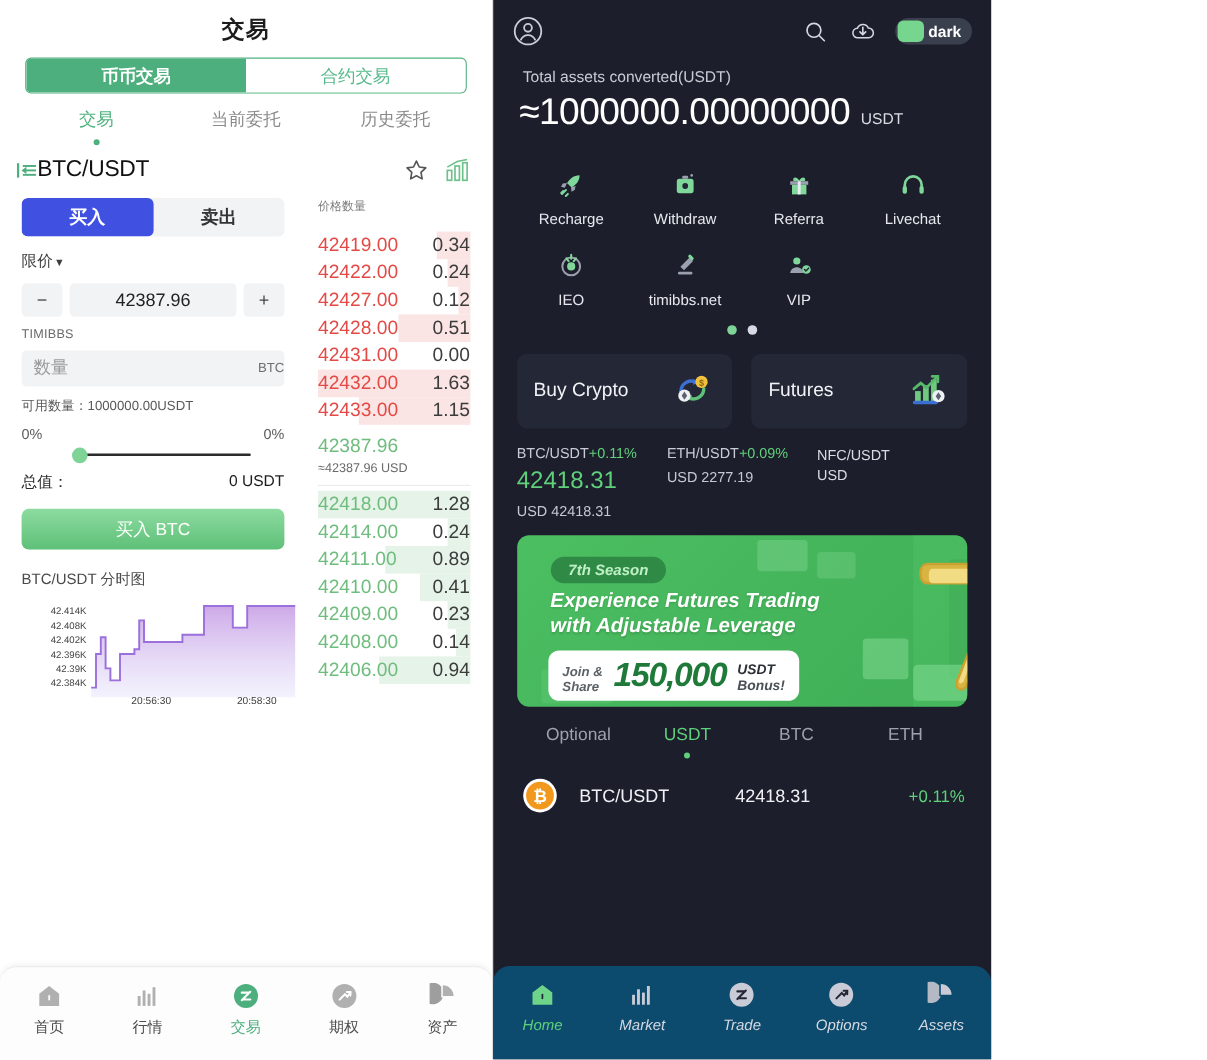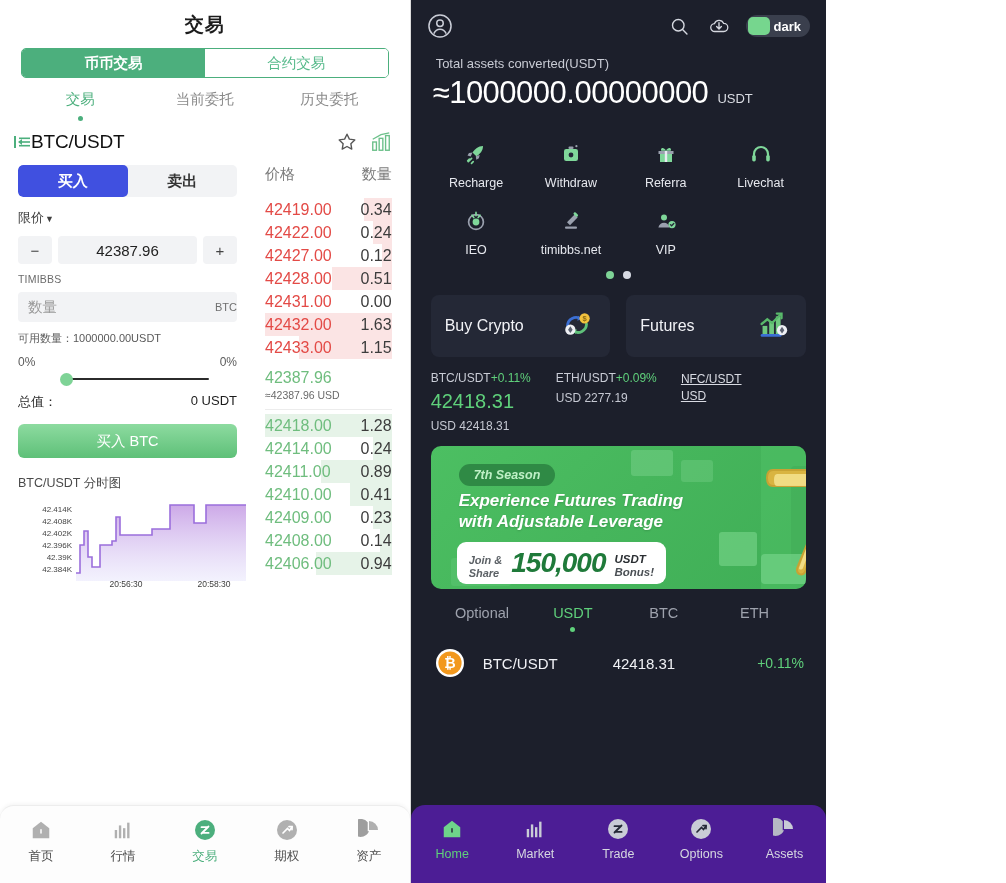--- a/index.html
+++ b/index.html
@@ -164,21 +164,21 @@
     color: #fff; font-size: 14.5px;
     display: flex; align-items: center; justify-content: center;
     cursor: pointer;
   }
 
   .chart-title { font-size: 12.5px; color: #4a4a4a; margin-top: 17px; }
   .chart-box { position: relative; width: 232px; height: 86px; margin-top: 9px; }
   .chart-box svg { display: block; }
 
   
-  .ob-head { display: flex; justify-content: space-between; font-size: 15px; color: #7b7b7b; }
+  .ob-head { display: flex; font-size: 10px; color: #7b7b7b; }
   .ob-rows { margin-top: 14px; }
   .ob-row {
     position: relative;
     display: flex; justify-content: space-between; align-items: center;
     height: 23px; font-size: 16px;
   }
   .ob-bar { position: absolute; right: 0; top: 0; bottom: 0; }
   .ob-row.ask .ob-bar { background: #fbe4e4; }
   .ob-row.bid .ob-bar { background: #e6f3e8; }
   .ob-px { position: relative; z-index: 2; }
@@ -262,21 +262,21 @@
     cursor: pointer;
   }
   .big-card-title { font-size: 16px; color: #f2f3f7; flex: 1; }
 
   .ticker-row { display: flex; padding: 14px 20px 0 20px; }
   .tick { flex: 1; }
   .tick-head { font-size: 12px; color: #c9ccd6; }
   .tick-head .up { color: #5fd07b; }
   .tick-px { font-size: 20px; color: #5fd07b; margin-top: 5px; }
   .tick-sub { font-size: 12px; color: #c5c8d2; margin-top: 6px; }
-  .tick.plain .tick-head { color: #d9dbe3; line-height: 1.45; text-decoration: underline; }
+  .tick.plain .tick-head { color: #d9dbe3; line-height: 1.45; }
 
   .banner {
     position: relative;
     margin: 13px 20px 0 20px;
     height: 143px;
     border-radius: 10px;
     overflow: hidden;
     background: linear-gradient(135deg, #4cbf62 0%, #46b65c 48%, #3fae56 100%);
     cursor: pointer;
   }
@@ -316,24 +316,25 @@
   }
   .mkt-row { display: flex; align-items: center; padding: 14px 22px 0 24px; cursor: pointer; }
   .coin-ico { width: 30px; height: 30px; flex: none; }
   .mkt-pair { font-size: 15px; color: #f0f1f5; margin-left: 18px; width: 130px; }
   .mkt-px { font-size: 15px; color: #f0f1f5; flex: 1; }
   .mkt-chg { font-size: 14px; color: #5fd07b; }
 
   .r-nav {
     position: absolute; left: 0; right: 0; bottom: 0;
     height: 78px;
-    background: #4c1d95;
+    background: #0c4a6e;
     border-radius: 14px 14px 0 0;
     display: flex; align-items: flex-start;
     padding-top: 11px;
+    font-style: italic;
   }
   .r-nav-item { flex: 1; text-align: center; cursor: pointer; }
   .r-nav-ico { height: 26px; display: flex; align-items: center; justify-content: center; }
   .r-nav-label { font-size: 12.5px; color: #d6d8e0; margin-top: 5px; }
   .r-nav-item.active .r-nav-label { color: #5fd07b; }
 </style>
 </head>
 <body>
 
 <div class="screen">

